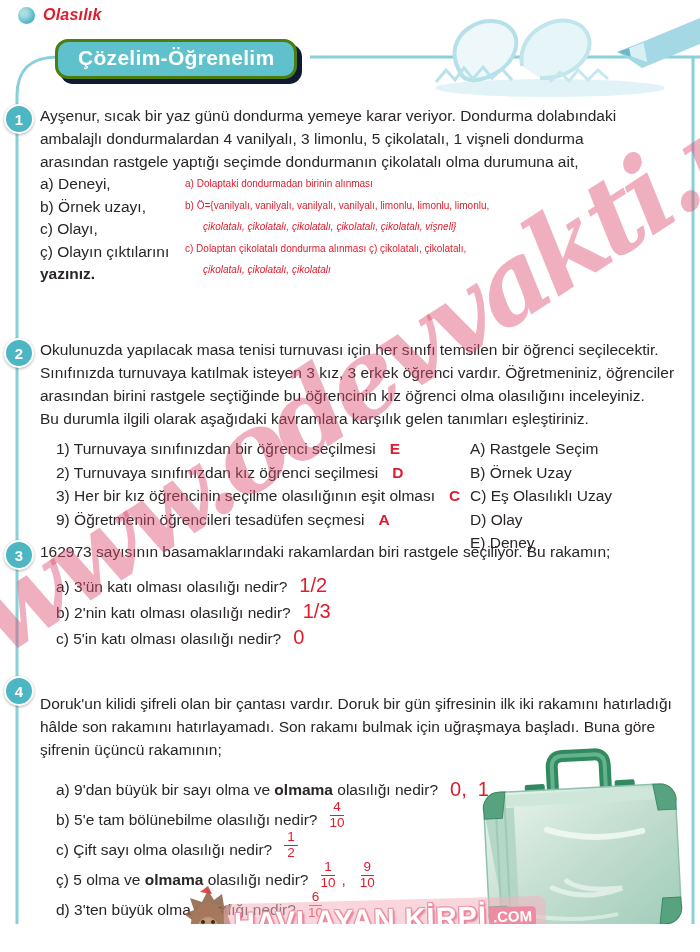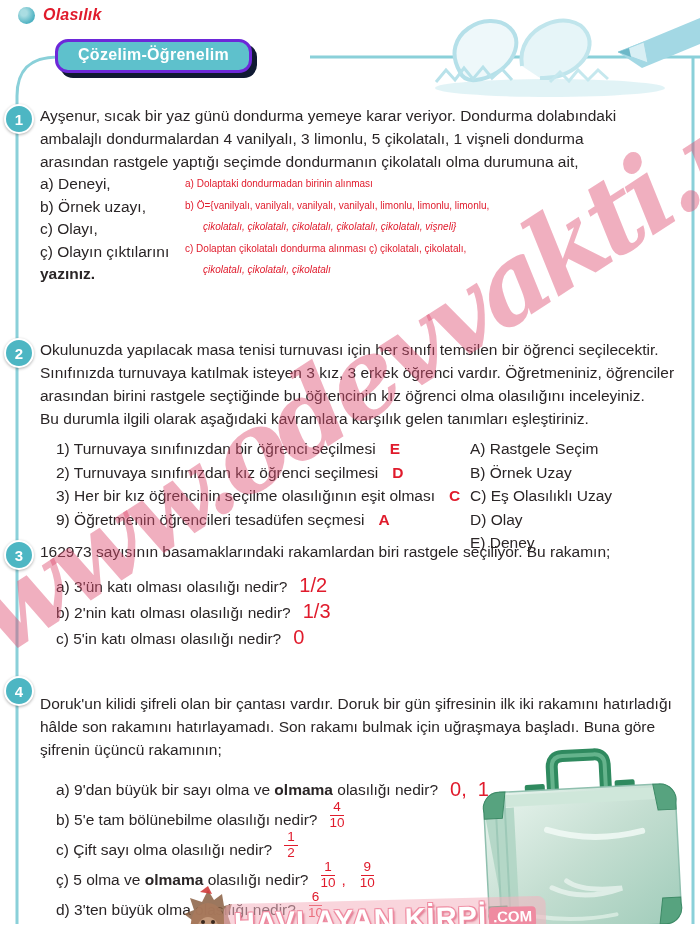--- a/index.html
+++ b/index.html
@@ -11,23 +11,23 @@
   .bullet{width:17px;height:17px;border-radius:50%;
           background:radial-gradient(circle at 35% 35%,#aadde2 20%,#4fb2c2 70%);}
   .hdr-text{color:#e01b2c;font-size:16px;font-weight:bold;font-style:italic;letter-spacing:.2px;}
 
   
   .frame{position:absolute;left:0;top:0;z-index:1;}
   .pencil-art{position:absolute;left:400px;top:0;z-index:2;}
 
   
   .title-box{position:absolute;left:55px;top:39px;z-index:4;background:#5ec1cc;
-             border:3px solid #6d28d9;border-radius:13px;
+             border:3px solid #4d7c0f;border-radius:13px;
              box-shadow:5px 5px 0 #101a33;
-             color:#fff;font-size:16px;font-weight:bold;padding:4px 20px 6px;letter-spacing:.3px;}
+             color:#fff;font-size:21px;font-weight:bold;padding:4px 20px 6px;letter-spacing:.3px;}
 
   
   .badge{position:absolute;left:4px;width:26px;height:26px;border-radius:50%;background:#4db6c3;
          border:2px solid #fff;box-shadow:0 1px 3px rgba(0,0,0,.3);color:#fff;font-weight:bold;
          font-size:15px;display:flex;align-items:center;justify-content:center;z-index:5;}
 
   .qblock{position:absolute;left:40px;width:652px;z-index:3;font-size:15.5px;line-height:23px;}
   .pline{white-space:nowrap;}
 
   

